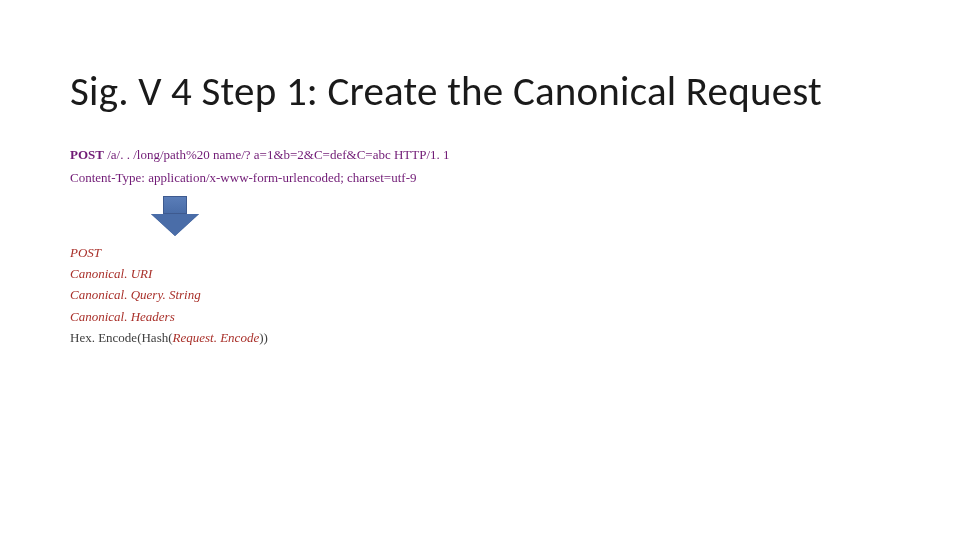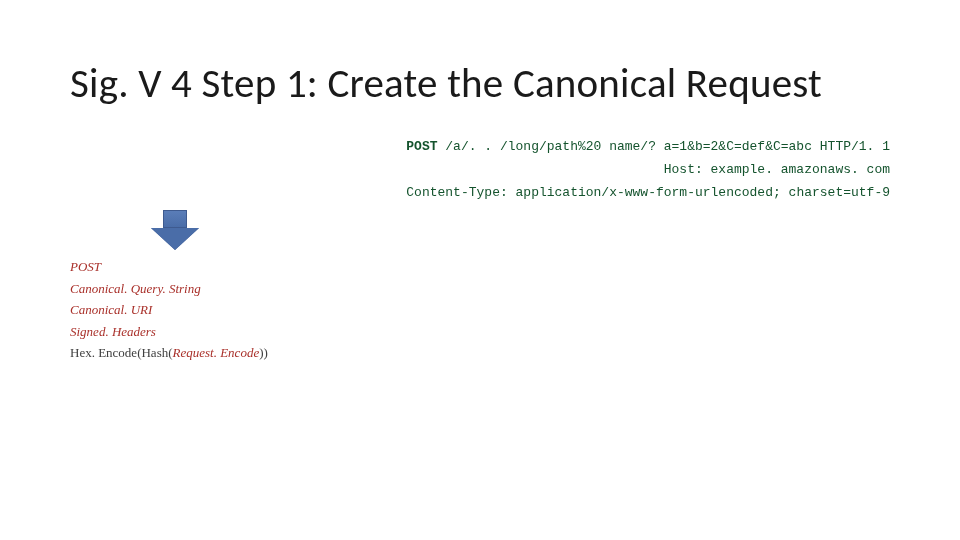--- a/index.html
+++ b/index.html
@@ -12,29 +12,28 @@
     color: #000;
   }
   .slide {
     padding: 50px 70px 0 70px;
   }
   .title {
     font-family: 'Segoe UI Light', 'Segoe UI', Calibri, Arial, sans-serif;
     font-weight: 300;
     font-size: 41px;
     color: #1a1a1a;
-    margin: 8px 0 28px 0;
+    margin: 16px 0 28px 0;
     letter-spacing: 0.2px;
   }
   .request-block {
-    font-family: Liberation Mono, monospace;
+    font-family: Liberation Serif, serif;
     font-size: 13px;
     line-height: 1.75;
-    color: #14532d;
-    text-align: right;
+    color: #701a75;
   }
   .bold { font-weight: bold; }
   .arrow-wrap {
     margin: 6px 0 4px 80px;
     width: 50px;
     height: 42px;
     display: flex;
     flex-direction: column;
     align-items: center;
   }
@@ -64,31 +63,30 @@
 </head>
 <body>
 
 <div class="slide">
   <h1 class="title">Sig. V 4 Step 1: Create the Canonical Request</h1>
 
   <div class="request-block">
     <div>
       <span class="bold">POST</span><span> /a/. . /long/path%20 name/? a=1&amp;b=2&amp;C=def&amp;C=abc HTTP/1. 1</span>
     </div>
-    <div>Host: example. amazonaws. com</div>
     <div>Content-Type: application/x-www-form-urlencoded; charset=utf-9</div>
   </div>
 
   <div class="arrow-wrap">
     <div class="arrow-stem"></div>
     <div class="arrow-head"></div>
   </div>
 
   <div class="canon-block">
     <div class="ital">POST</div>
+    <div class="ital">Canonical. URI</div>
     <div class="ital">Canonical. Query. String</div>
-    <div class="ital">Canonical. URI</div>
-    <div class="ital">Signed. Headers</div>
+    <div class="ital">Canonical. Headers</div>
     <div>
       <span class="black">Hex. Encode(Hash(</span><span class="ital">Request. Encode</span><span class="black">))</span>
     </div>
   </div>
 </div>
 
 </body></html>

